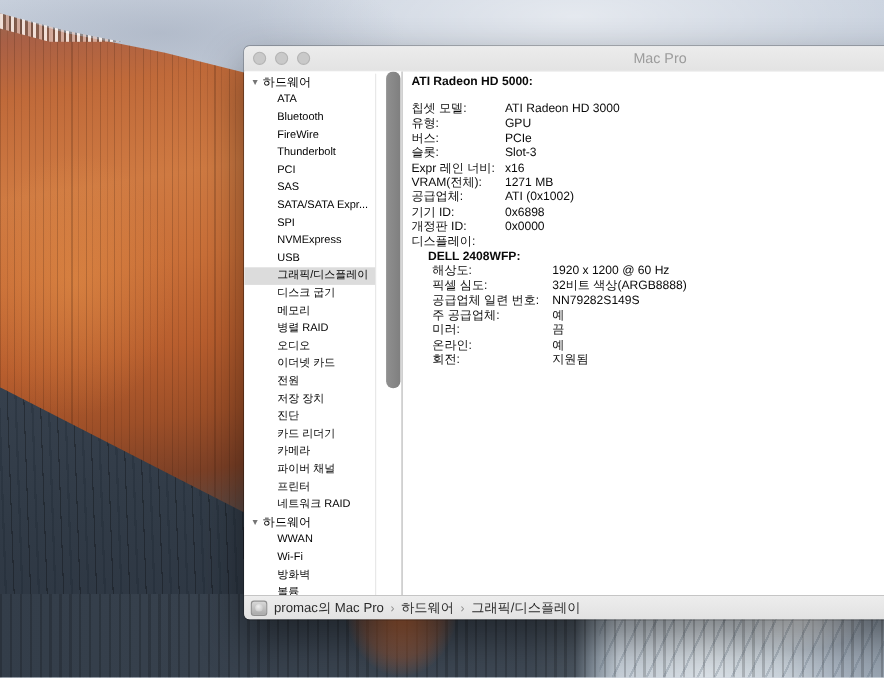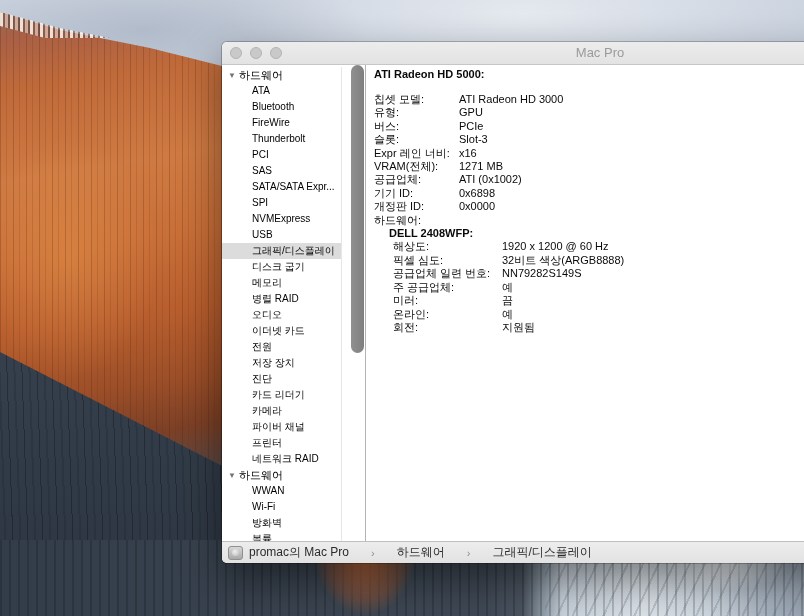--- a/index.html
+++ b/index.html
@@ -69,21 +69,21 @@
   .info-row.lvl2 .lbl{width:109px;flex:none;}
   
   .statusbar{position:absolute;left:0;bottom:0;width:100%;height:22px;
     background:linear-gradient(180deg,#ededed,#e2e2e2);
     border-top:1px solid #bfbfbf;border-radius:0 0 5px 5px;
     display:flex;align-items:center;box-sizing:border-box;padding-left:6px;}
   .crumb-icon{width:15px;height:14px;border-radius:3px;margin-right:6px;flex:none;
     background:linear-gradient(180deg,#d8d8d8,#a9a9a9);border:1px solid #8f8f8f;box-sizing:border-box;position:relative;}
   .crumb-icon::after{content:"";position:absolute;left:3px;top:2px;width:7px;height:7px;border-radius:50%;
     background:radial-gradient(circle at 40% 35%, #efefef, #bdbdbd);}
-  .breadcrumb{font-size:12px;color:#2b2b2b;display:flex;align-items:center;gap:22px;white-space:nowrap;}
+  .breadcrumb{font-size:12px;color:#2b2b2b;display:flex;align-items:center;gap:6px;white-space:nowrap;}
   .crumb-sep{color:#8e8e8e;font-size:11px;}
 </style>
 </head>
 <body>
 
 <div class="wp-sky"></div>
 <div class="wp-cliff"></div>
 <div class="wp-cliff-snowtop"></div>
 <div class="wp-cliff-shadow"></div>
 <div class="wp-bottom"></div>
@@ -170,21 +170,21 @@
           </div>
           <div class="info-row">
             <span class="lbl">기기 ID:</span>
             <span class="val">0x6898</span>
           </div>
           <div class="info-row">
             <span class="lbl">개정판 ID:</span>
             <span class="val">0x0000</span>
           </div>
           <div class="info-row">
-            <span class="lbl">하드웨어:</span>
+            <span class="lbl">디스플레이:</span>
             <span class="val"></span>
           </div>
         </div>
       <div class="display-name">DELL 2408WFP:</div>
       <div id="rows-l2">
           <div class="info-row lvl2">
             <span class="lbl">해상도:</span>
             <span class="val">1920 x 1200 @ 60 Hz</span>
           </div>
           <div class="info-row lvl2">

